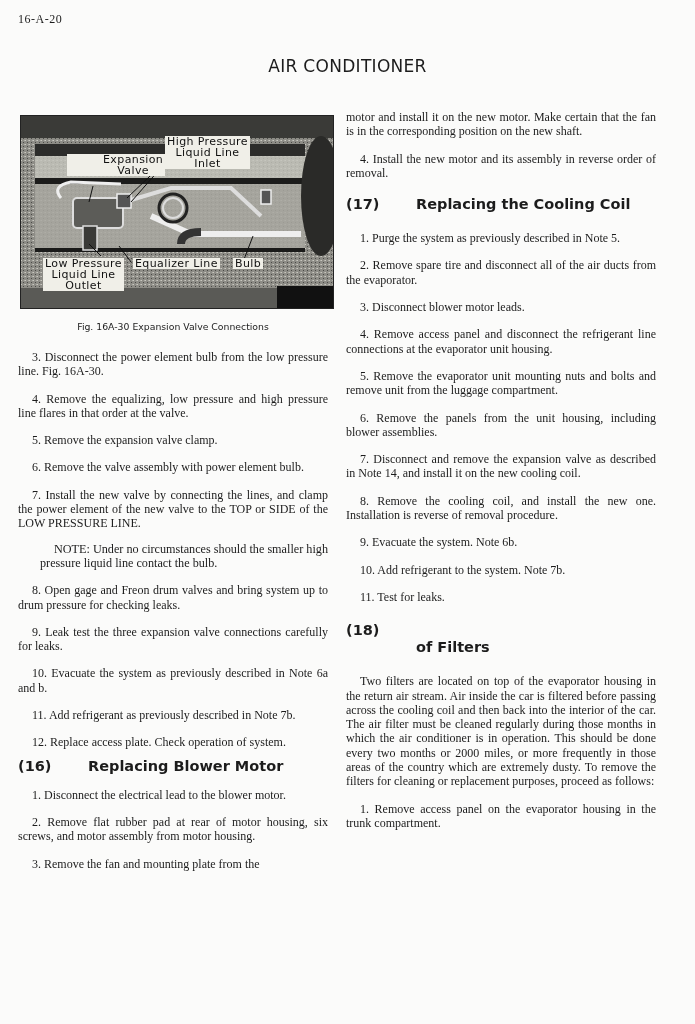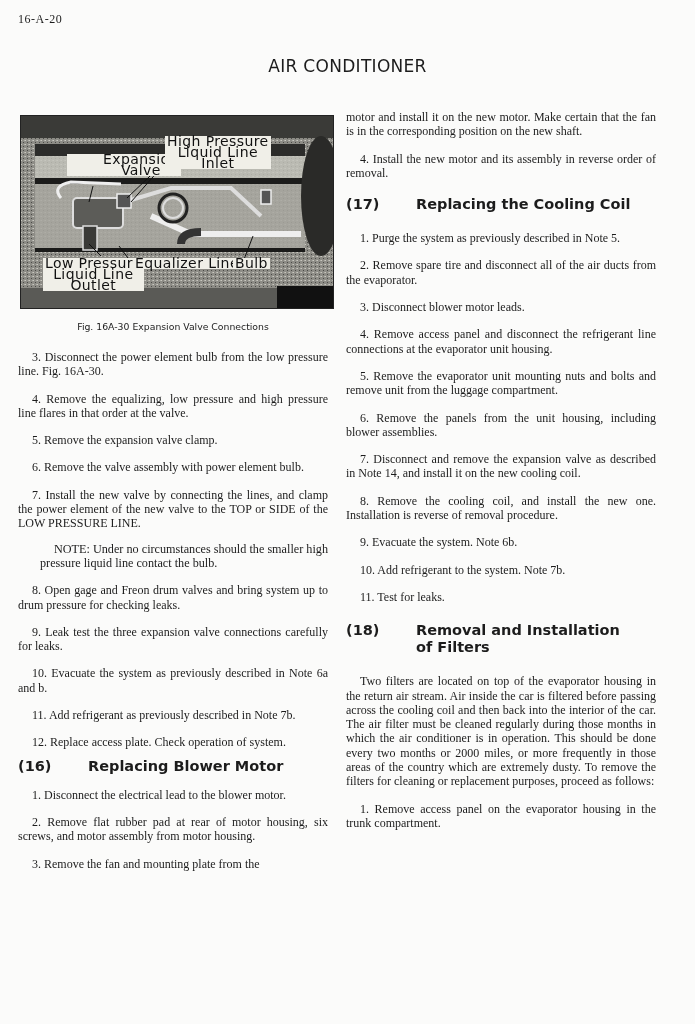--- a/index.html
+++ b/index.html
@@ -17,21 +17,21 @@
   .gap-s { height: 11px; }
   h2.sec { margin: 0; font-family: "DejaVu Sans", "Liberation Sans", sans-serif; font-weight: bold;
            font-size: 14.5px; line-height: 17px; display: flex; gap: 24px; }
   h2.sec .num { width: 46px; flex: none; }
   h2.sec .txt { flex: 1; }
   .figure { position: relative; width: 312px; height: 192px; margin-left: 2px; margin-top: 5px;
             background: #6a6a66; border: 1px solid #222; overflow: hidden; }
   .fig-caption { text-align: center; font-family: "DejaVu Sans", "Liberation Sans", sans-serif;
                  font-size: 9.3px; margin-top: 12px; margin-bottom: 18px; }
   .fig-label { position: absolute; background: #f0efe8; color: #111; font-family: "DejaVu Sans", "Liberation Sans", sans-serif;
-               font-size: 14px; line-height: 11px; text-align: center; padding: 0 2px; letter-spacing: 0.4px; }
+               font-size: 11px; line-height: 11px; text-align: center; padding: 0 2px; letter-spacing: 0.4px; }
 </style>
 </head>
 <body>
 
 <div class="page-num">16-A-20</div>
 <div class="page-title">AIR CONDITIONER</div>
 
 <div class="col col-left">
   <div class="figure">
     <svg width="312" height="192" viewBox="0 0 312 192">
@@ -154,21 +154,21 @@
   <div class="gap"></div>
   <p class="para">9. Evacuate the system. Note 6b.</p>
   <div class="gap"></div>
   <p class="para">10. Add refrigerant to the system. Note 7b.</p>
   <div class="gap"></div>
   <p class="para">11. Test for leaks.</p>
   <div style="height:18px"></div>
   <h2 class="sec">
     <span class="num">(18)</span>
     <span class="txt">
-      <span>Removal and Installation</span><br>
+      <br>
       <span>of Filters</span>
     </span>
   </h2>
   <div style="height:18px"></div>
   <p class="para">Two filters are located on top of the evaporator housing in the return air stream. Air inside the car is filtered before passing across the cooling coil and then back into the interior of the car. The air filter must be cleaned regularly during those months in which the air conditioner is in operation. This should be done every two months or 2000 miles, or more frequently in those areas of the country which are extremely dusty. To remove the filters for cleaning or replacement purposes, proceed as follows:</p>
   <div class="gap"></div>
   <p class="para">1. Remove access panel on the evaporator housing in the trunk compartment.</p>
 </div>
 
 </body></html>

